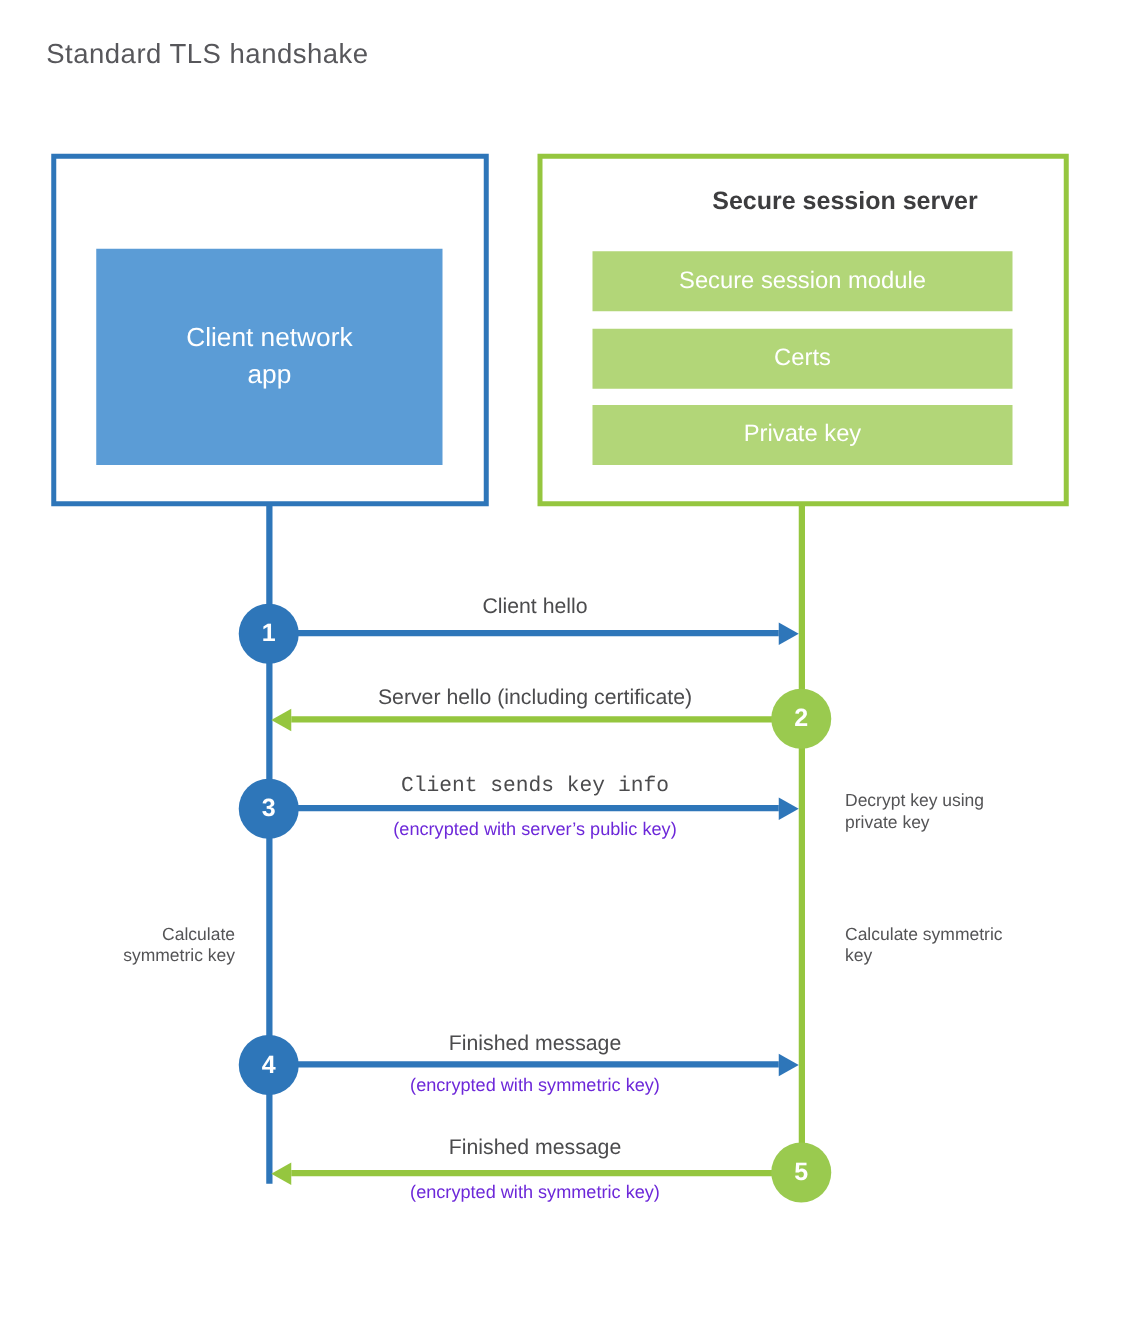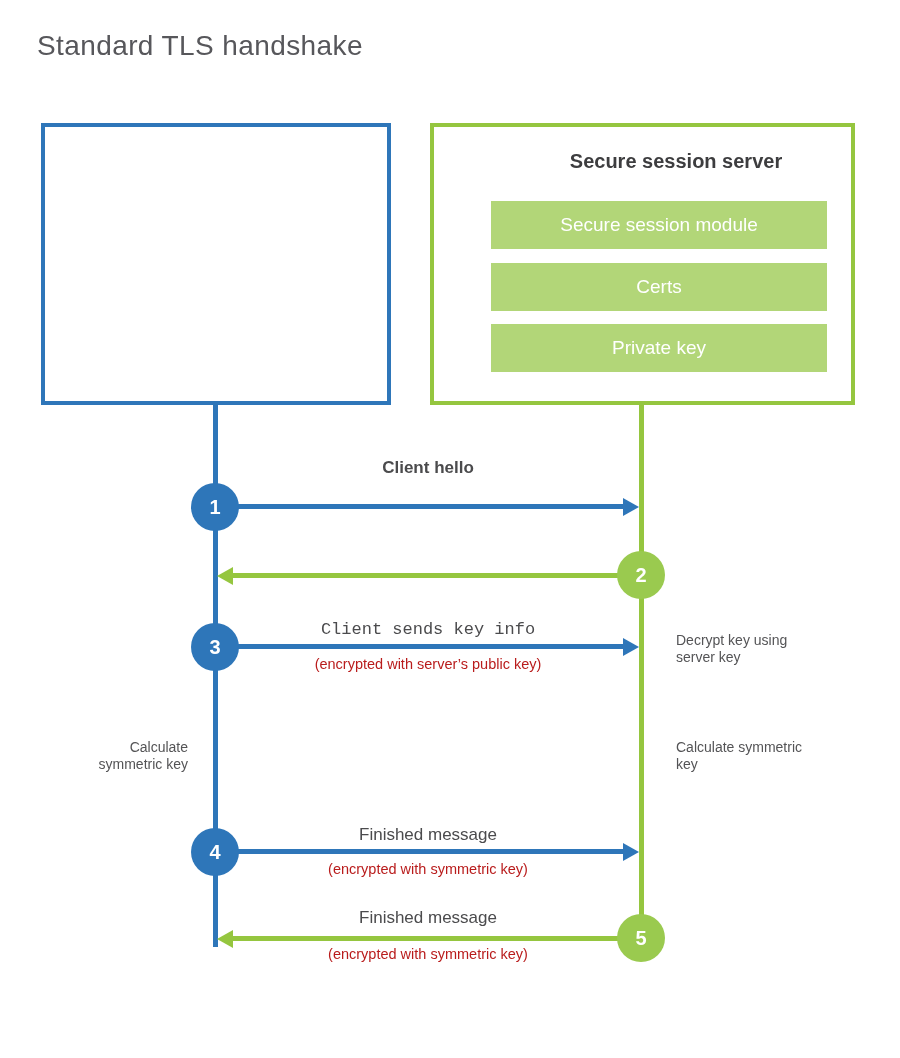--- a/index.html
+++ b/index.html
@@ -2,41 +2,41 @@
 <html><head>
 <meta charset="utf-8">
 <style>
   html,body { margin:0; padding:0; background:#ffffff; }
   .canvas {
     position:relative; width:900px; height:1058px; background:#ffffff;
     font-family:"Liberation Sans", sans-serif; overflow:hidden;
   }
   .title {
     position:absolute; left:37px; top:30px;
-    font-size:28px; font-weight:300; color:#57575b; letter-spacing:0.4px;
+    font-size:22px; font-weight:300; color:#57575b; letter-spacing:0.4px;
   }
   
   .entity-box { position:absolute; top:123px; height:282px; box-sizing:border-box; background:#fff; }
   .client-box { left:41px; width:350px; border:4px solid #2e76b9; }
   .server-box { left:430px; width:425px; border:4px solid #95c63f; }
   .entity-heading {
     position:absolute; top:150px; font-size:20px; font-weight:bold; color:#3d3d3f; text-align:center;
   }
   .client-heading { left:41px; width:350px; }
   .server-heading { left:430px; width:492px; }
   .client-app {
     position:absolute; left:77px; top:199px; width:277px; height:173px;
     background:#5b9cd6; color:#ffffff; font-size:21px; line-height:1.35;
     display:flex; align-items:center; justify-content:center; text-align:center;
   }
   .client-app span { display:block; width:165px; }
   .server-bar {
     position:absolute; left:474px; width:336px; height:48px;
     background:#b2d678; color:#ffffff; font-size:19px;
-    display:flex; align-items:center; justify-content:center; text-align:center;margin-left:17px;
+    display:flex; align-items:center; justify-content:center; text-align:center;
   }
   .bar-0 { top:201px; } .bar-1 { top:263px; } .bar-2 { top:324px; }
   
   .lifeline { position:absolute; width:5px; }
   .lifeline-blue  { left:213px; top:404px; height:543px; background:#2e76b9; }
   .lifeline-green { left:639px; top:404px; height:536px; background:#95c63f; }
   
   .step-circle {
     position:absolute; width:48px; height:48px; border-radius:50%;
     color:#ffffff; font-size:20px; font-weight:bold;
@@ -66,74 +66,78 @@
   .a4-head { left:623px; top:843px; }
   .a5-head { left:217px; top:930px; }
   .a5-line { left:233px; top:936px; width:406px; }
   
   .msg-label {
     position:absolute; left:215px; width:426px; text-align:center;
     font-size:17px; color:#4b4b4d;
   }
   .msg-sub {
     position:absolute; left:215px; width:426px; text-align:center;
-    font-size:14.5px; color:#b91c1c;
+    font-size:14.5px; color:#6d28d9;
   }
-  .l1 { top:458px;font-weight:bold; } .l2 { top:548px; }
+  .l1 { top:475px; } .l2 { top:548px; }
   .l3 { top:620px;font-family:Liberation Mono, monospace; } .s3 { top:656px; }
   .l4 { top:825px; } .s4 { top:861px; }
   .l5 { top:908px; } .s5 { top:946px; }
   
   .side-note { position:absolute; font-size:14px; line-height:17px; color:#545456; }
   .note-decrypt    { left:676px; top:632px; width:130px; text-align:left; }
   .note-calc-left  { left:68px;  top:739px; width:120px; text-align:right; }
   .note-calc-right { left:676px; top:739px; width:130px; text-align:left; }
 </style>
 </head>
 <body>
 
 <div class="canvas">
 
   <div class="title">Standard TLS handshake</div>
 
   <div class="entity-box client-box"></div>
+  <div class="client-app">
+    <span>Client network app</span>
+  </div>
 
   <div class="entity-box server-box"></div>
   <div class="entity-heading server-heading">Secure session server</div>
   <div class="server-bar bar-0">Secure session module</div>
   <div class="server-bar bar-1">Certs</div>
   <div class="server-bar bar-2">Private key</div>
 
   <div class="lifeline lifeline-blue"></div>
   <div class="lifeline lifeline-green"></div>
 
   <div class="arrow-line line-blue a1-line"></div>
   <div class="arrow-head head-right-blue a1-head"></div>
   <div class="msg-label l1">Client hello</div>
   <div class="step-circle circle-blue c1">1</div>
 
   <div class="arrow-head head-left-green a2-head"></div>
   <div class="arrow-line line-green a2-line"></div>
+  <div class="msg-label l2">Server hello (including certificate)</div>
   <div class="step-circle circle-green c2">2</div>
 
   <div class="arrow-line line-blue a3-line"></div>
   <div class="arrow-head head-right-blue a3-head"></div>
   <div class="msg-label l3">Client sends key info</div>
   <div class="msg-sub s3">(encrypted with server’s public key)</div>
   <div class="step-circle circle-blue c3">3</div>
 
   <div class="arrow-line line-blue a4-line"></div>
   <div class="arrow-head head-right-blue a4-head"></div>
   <div class="msg-label l4">Finished message</div>
   <div class="msg-sub s4">(encrypted with symmetric key)</div>
   <div class="step-circle circle-blue c4">4</div>
 
   <div class="arrow-head head-left-green a5-head"></div>
   <div class="arrow-line line-green a5-line"></div>
   <div class="msg-label l5">Finished message</div>
   <div class="msg-sub s5">(encrypted with symmetric key)</div>
   <div class="step-circle circle-green c5">5</div>
 
-  <div class="side-note note-decrypt">Decrypt key using server key</div>
+  <div class="side-note note-decrypt">Decrypt key using private key</div>
   <div class="side-note note-calc-left">Calculate symmetric key</div>
   <div class="side-note note-calc-right">Calculate symmetric key</div>
 
 </div>
 
 </body></html>

